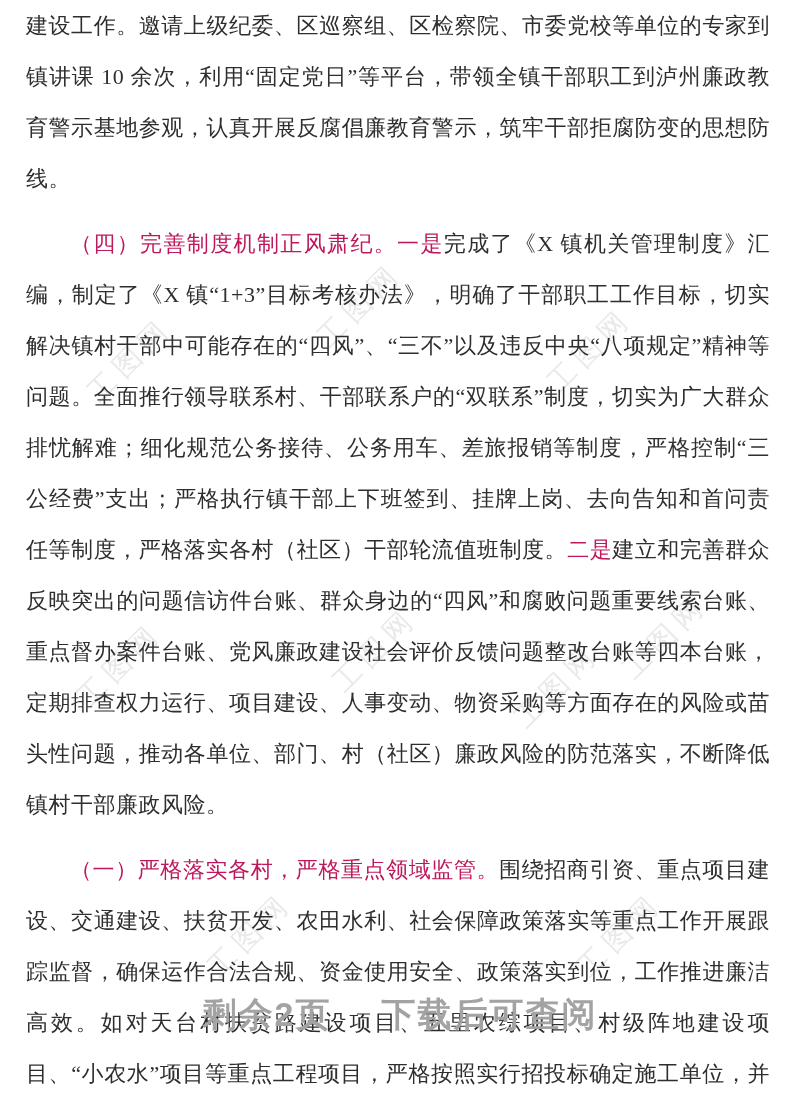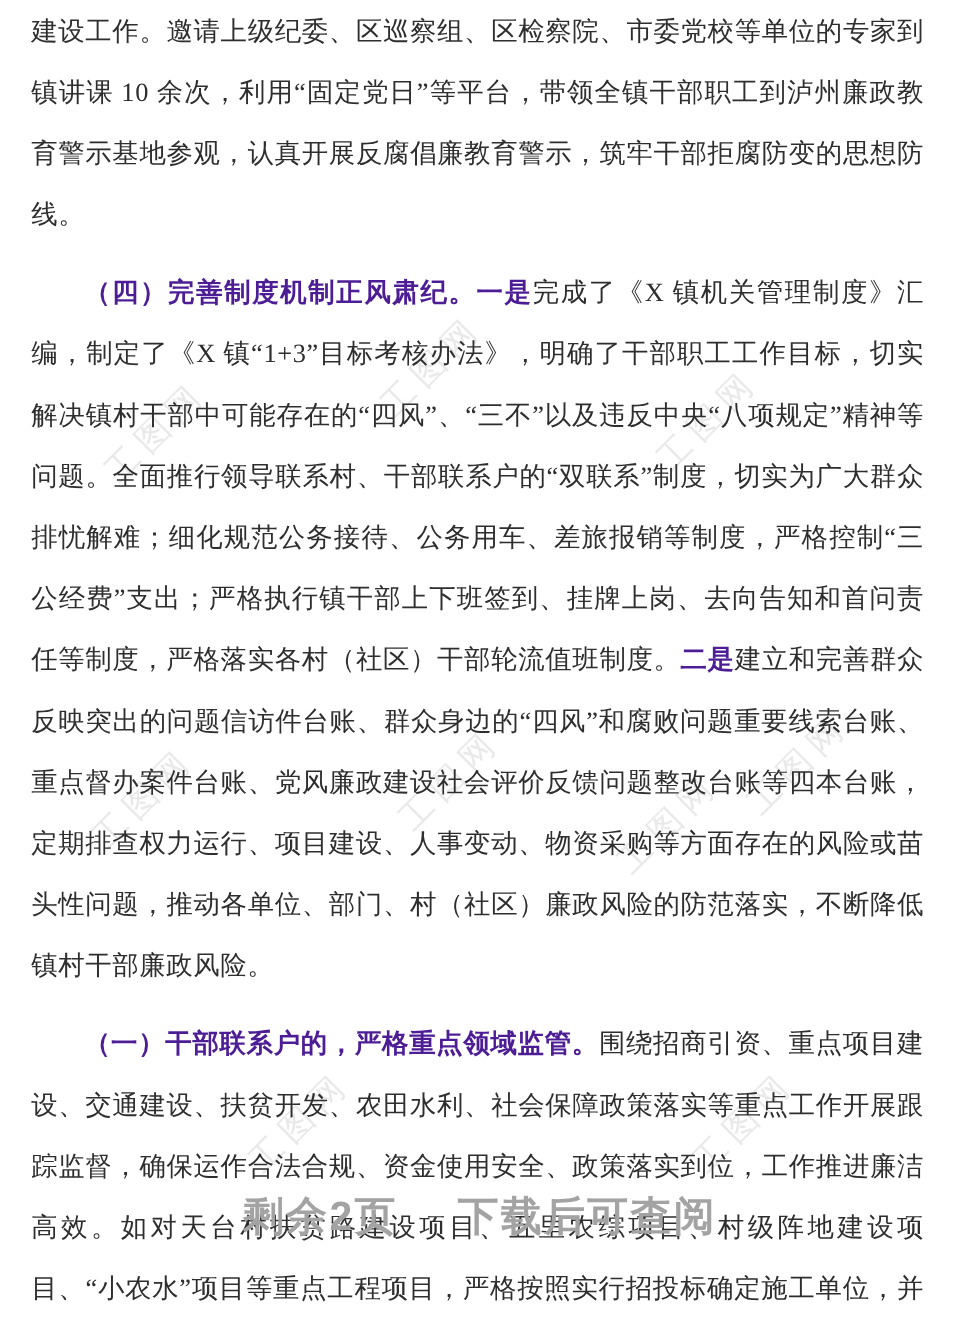--- a/index.html
+++ b/index.html
@@ -29,22 +29,22 @@
   }
   .para {
     margin: 0 0 14px 0;
     text-indent: 2em;
   }
   .para.no-indent {
     text-indent: 0;
   }
   .para .bold,
   .para.heading {
-    font-weight: 700;
-    color: #4c1d95;
+    font-weight: 400;
+    color: #be185d;
   }
   .watermark {
     position: absolute;
     transform: translate(-50%, -50%) rotate(-45deg);
     font-size: 28px;
     letter-spacing: 7px;
     white-space: nowrap;
     pointer-events: none;
     user-select: none;
     font-family: "Liberation Sans", "DejaVu Sans", sans-serif;
@@ -78,20 +78,20 @@
       <div class="watermark" style="left: 557px; top: 686px; color: rgba(120, 120, 120, 0.16);">工图网</div>
       <div class="watermark" style="left: 375px; top: 650px; color: rgba(120, 120, 120, 0.16);">工图网</div>
       <div class="watermark" style="left: 120px; top: 665px; color: rgba(120, 120, 120, 0.16);">工图网</div>
       <div class="watermark" style="left: 250px; top: 935px; color: rgba(120, 120, 120, 0.16);">工图网</div>
       <div class="watermark" style="left: 620px; top: 935px; color: rgba(120, 120, 120, 0.16);">工图网</div>
     </div>
 
   <div class="doc-body" id="doc-body">
       <p class="para no-indent"><span>建设工作。邀请上级纪委、区巡察组、区检察院、市委党校等单位的专家到镇讲课 10 余次，利用“固定党日”等平台，带领全镇干部职工到泸州廉政教育警示基地参观，认真开展反腐倡廉教育警示，筑牢干部拒腐防变的思想防线。</span></p>
       <p class="para"><span class="bold">（四）完善制度机制正风肃纪。一是</span><span>完成了《X 镇机关管理制度》汇编，制定了《X 镇“1+3”目标考核办法》，明确了干部职工工作目标，切实解决镇村干部中可能存在的“四风”、“三不”以及违反中央“八项规定”精神等问题。全面推行领导联系村、干部联系户的“双联系”制度，切实为广大群众排忧解难；细化规范公务接待、公务用车、差旅报销等制度，严格控制“三公经费”支出；严格执行镇干部上下班签到、挂牌上岗、去向告知和首问责任等制度，严格落实各村（社区）干部轮流值班制度。</span><span class="bold">二是</span><span>建立和完善群众反映突出的问题信访件台账、群众身边的“四风”和腐败问题重要线索台账、重点督办案件台账、党风廉政建设社会评价反馈问题整改台账等四本台账，定期排查权力运行、项目建设、人事变动、物资采购等方面存在的风险或苗头性问题，推动各单位、部门、村（社区）廉政风险的防范落实，不断降低镇村干部廉政风险。</span></p>
-      <p class="para"><span class="bold">（一）干部联系户的，严格重点领域监管。</span><span>围绕招商引资、重点项目建设、交通建设、扶贫开发、农田水利、社会保障政策落实等重点工作开展跟踪监督，确保运作合法合规、资金使用安全、政策落实到位，工作推进廉洁高效。如对天台村扶贫路建设项目、五里农综项目、村级阵地建设项目、“小农水”项目等重点工程项目，严格按照实行招投标确定施工单位，并实行党委委员负责制，对工程招投标、工程施工、工程质量、验收决算等关键环节实施全程监督，确保项目实施公开透明，资金管理规范有序。</span></p>
+      <p class="para"><span class="bold">（一）严格落实各村，严格重点领域监管。</span><span>围绕招商引资、重点项目建设、交通建设、扶贫开发、农田水利、社会保障政策落实等重点工作开展跟踪监督，确保运作合法合规、资金使用安全、政策落实到位，工作推进廉洁高效。如对天台村扶贫路建设项目、五里农综项目、村级阵地建设项目、“小农水”项目等重点工程项目，严格按照实行招投标确定施工单位，并实行党委委员负责制，对工程招投标、工程施工、工程质量、验收决算等关键环节实施全程监督，确保项目实施公开透明，资金管理规范有序。</span></p>
     </div>
 
   <div class="footer-banner" style="color: rgb(163, 163, 163);">
     <span class="part1">剩余2页</span><span class="part2">下载后可查阅</span>
   </div>
 
 </div>
 
 </body></html>

